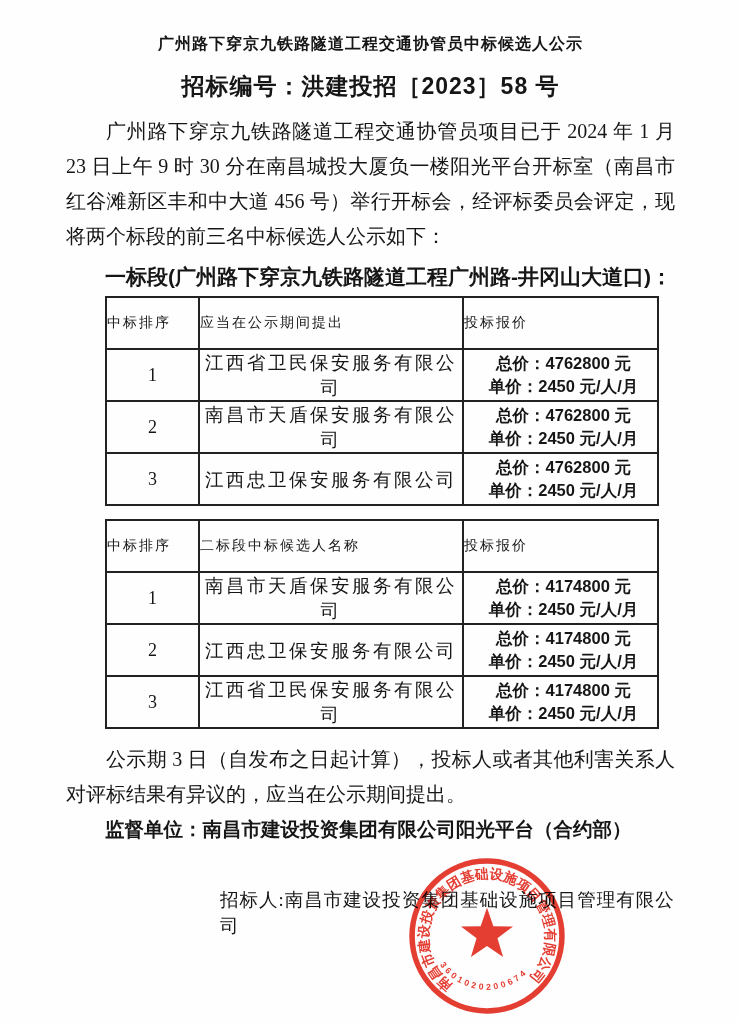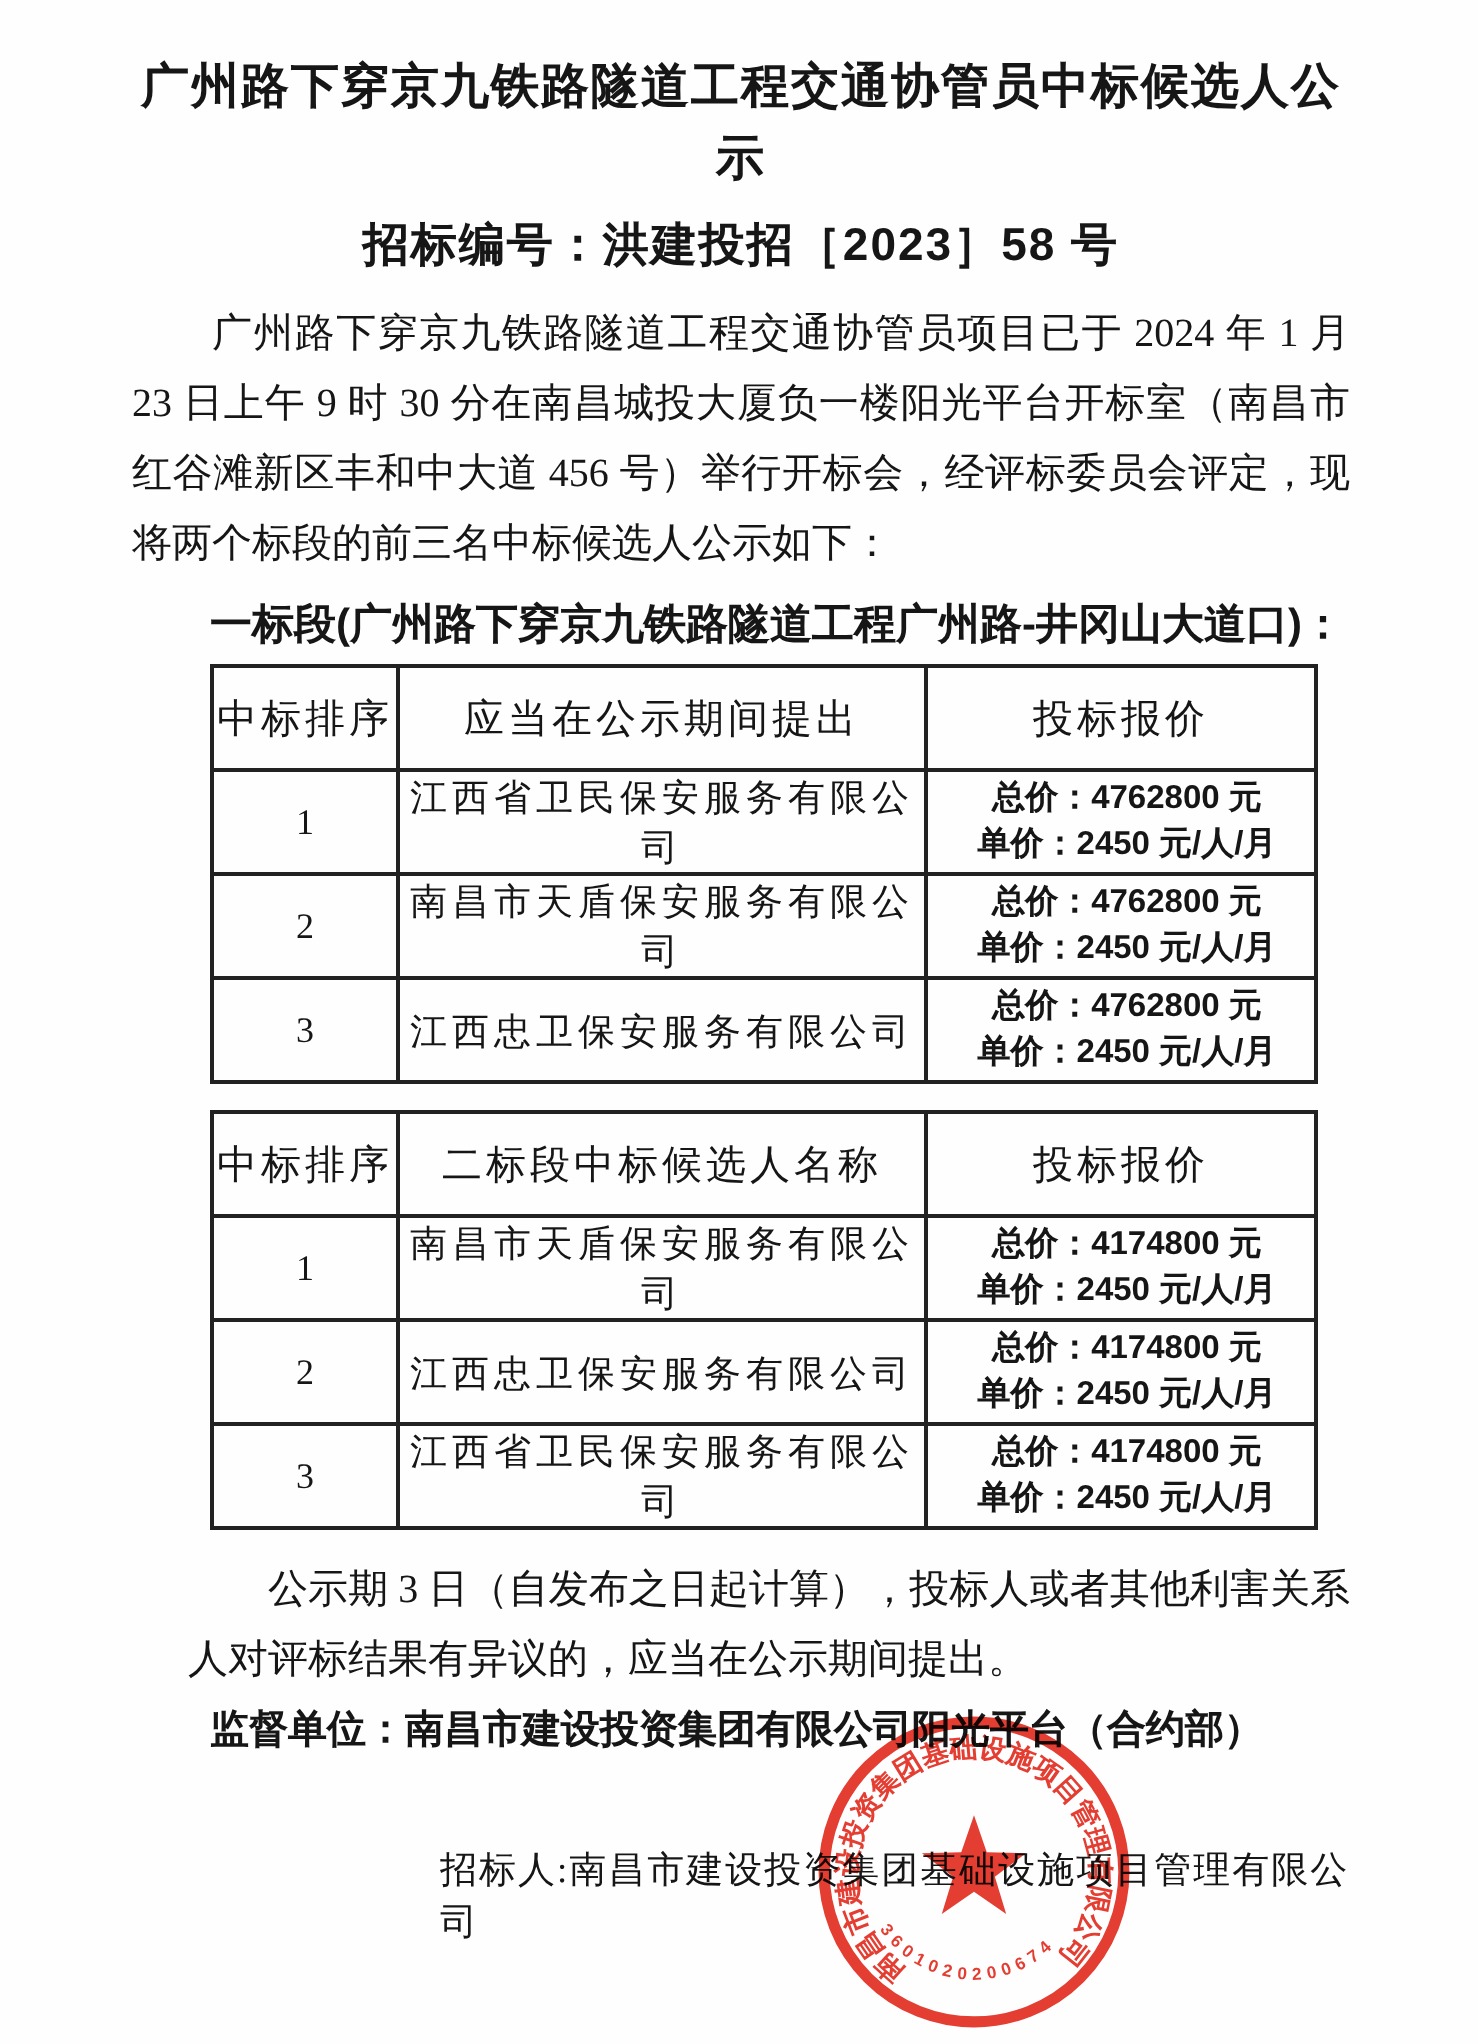--- a/index.html
+++ b/index.html
@@ -12,21 +12,21 @@
   }
   .page {
     position: relative;
     width: 739px; height: 1022px;
     background: #fefefe;
     padding: 26px 64px 0 66px;
     overflow: hidden;
   }
   .doc-title {
     font-family: "Liberation Sans", "DejaVu Sans", sans-serif;
-    font-size: 24px; font-weight: bold;
+    font-size: 16px; font-weight: bold;
     text-align: center; letter-spacing: 1px;
     line-height: 36px;
     margin-bottom: 8px;
   }
   .bid-number {
     font-family: "Liberation Sans", "DejaVu Sans", sans-serif;
     font-size: 23px; font-weight: bold;
     text-align: center; letter-spacing: 1px;
     line-height: 32px;
     margin-bottom: 12px;
@@ -49,41 +49,41 @@
     border-collapse: collapse;
     margin: 0 0 13px 39px;
     width: 552px;
     table-layout: fixed;
   }
   table.bid-table th, table.bid-table td {
     border: 2px solid #222222;
   }
   table.bid-table th {
     font-weight: normal;
-    font-size: 20px;
+    font-size: 14px;
     height: 52px;
-    text-align: center;
+    text-align: left;
     letter-spacing: 2px;
   }
   col.c-rank   { width: 93px; }
   col.c-name   { width: 264px; }
   col.c-price  { width: 195px; }
   td.rank-cell {
     text-align: center; font-size: 18px; height: 50px;
   }
   td.company-cell {
     text-align: center; font-size: 18.5px; letter-spacing: 2.5px;
   }
   td.price-cell {
     font-family: "Liberation Sans", "DejaVu Sans", sans-serif;
     font-weight: bold; font-size: 16.5px;
     padding: 2px 2px 2px 8px; line-height: 23px;
     text-align: center;
   }
-  .notice { margin-top: 6px; margin-left: 28px; }
+  .notice { margin-top: 6px; }
   .bold-line {
     font-family: "Liberation Sans", "DejaVu Sans", sans-serif;
     font-weight: bold; font-size: 19.5px;
     line-height: 35px; padding-left: 2em;
   }
   .bidder-line {
     font-size: 18.5px; line-height: 26px;
     margin: 40px 0 0 154px;
     letter-spacing: 1px;
   }

